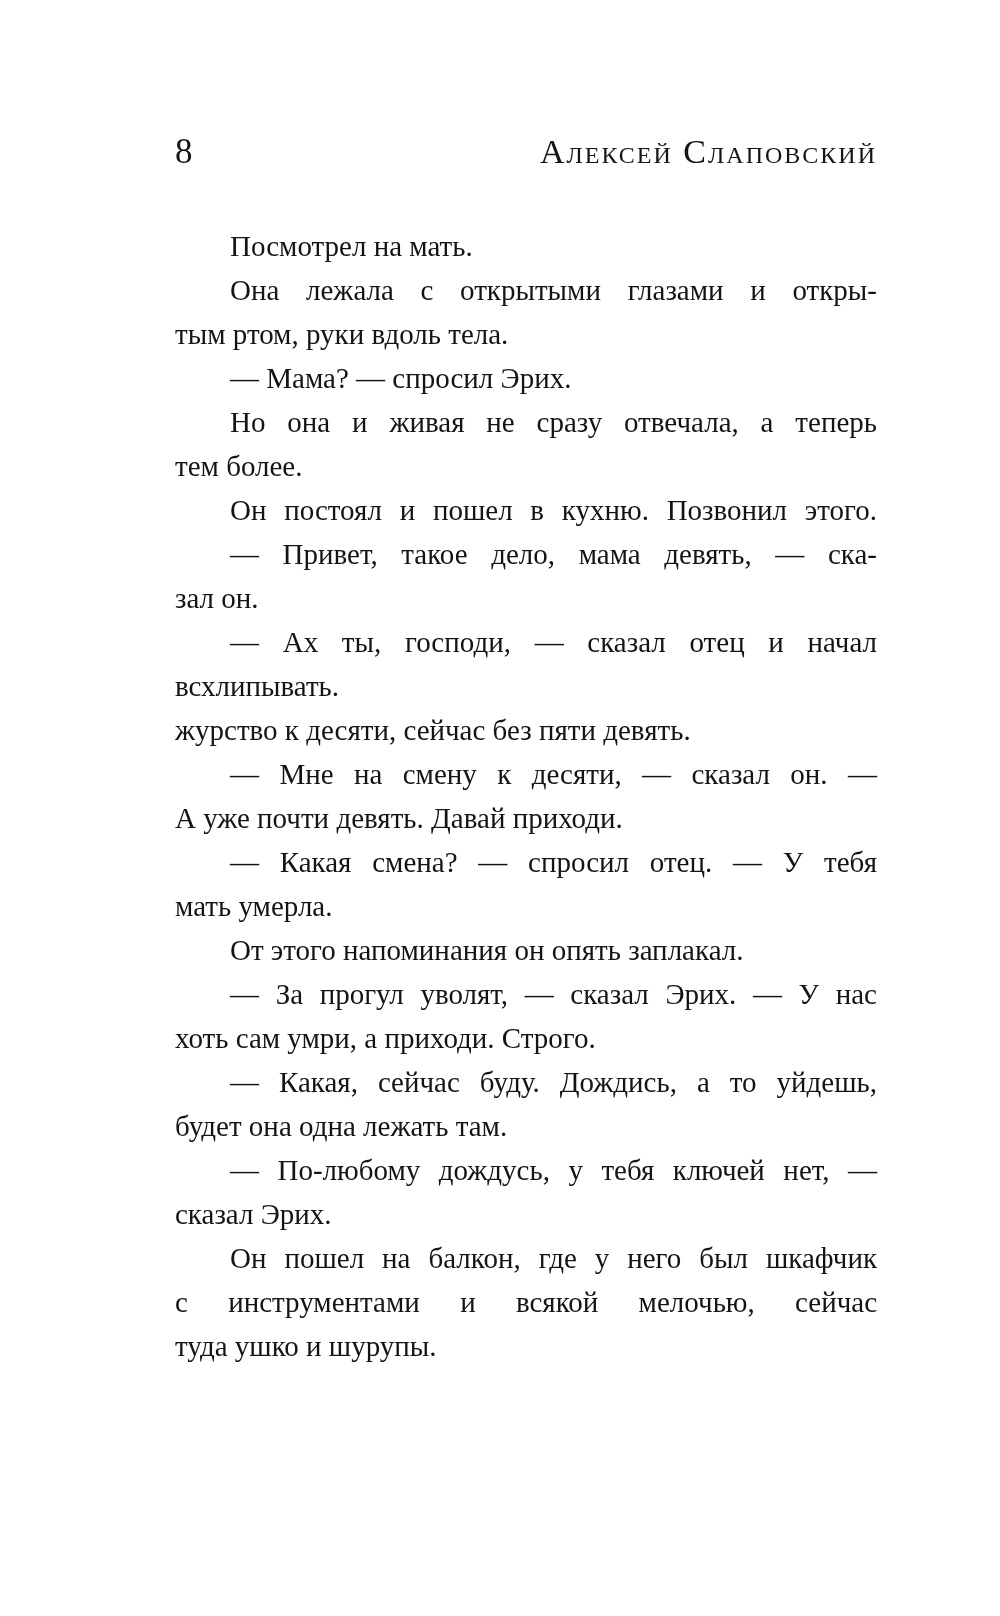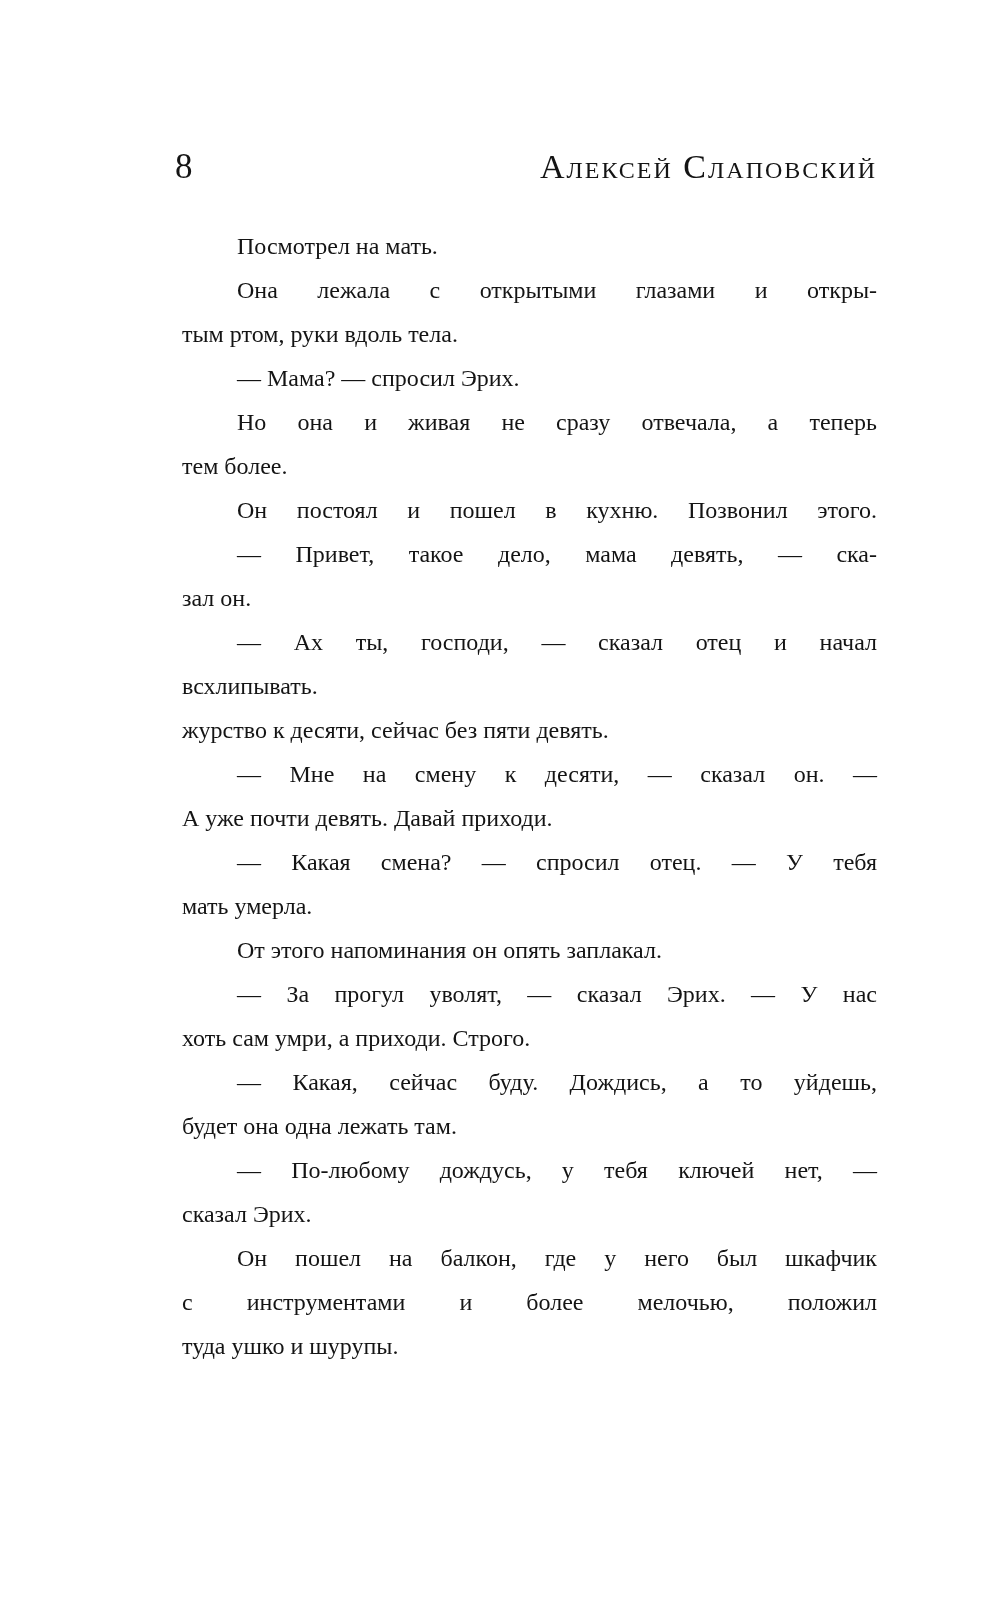--- a/index.html
+++ b/index.html
@@ -27,35 +27,33 @@
   }
   .pagenum {
     font-size: 35px;
     line-height: 40px;
   }
   .runhead {
     font-size: 34px;
     line-height: 40px;
     font-variant: small-caps;
     letter-spacing: 2px;
-    margin-top: 15px;
   }
   .textblock {
     position: absolute;
     left: 175px;
     top: 224px;
     width: 702px;
   }
   .line {
-    font-size: 24px;
+    font-size: 29px;
     line-height: 44px;
     height: 44px;
     white-space: normal;
     text-align: left;
-    margin-left: 7px;
   }
   .line.justify {
     text-align: justify;
     text-align-last: justify;
   }
   .line.indent {
     padding-left: 55px;
   }
 </style>
 </head>
@@ -84,16 +82,16 @@
       <div class="line indent justify">— Какая смена? — спросил отец. — У тебя</div>
       <div class="line">мать умерла.</div>
       <div class="line indent">От этого напоминания он опять заплакал.</div>
       <div class="line indent justify">— За прогул уволят, — сказал Эрих. — У нас</div>
       <div class="line">хоть сам умри, а приходи. Строго.</div>
       <div class="line indent justify">— Какая, сейчас буду. Дождись, а то уйдешь,</div>
       <div class="line">будет она одна лежать там.</div>
       <div class="line indent justify">— По-любому дождусь, у тебя ключей нет, —</div>
       <div class="line">сказал Эрих.</div>
       <div class="line indent justify">Он пошел на балкон, где у него был шкафчик</div>
-      <div class="line justify">с инструментами и более мелочью, положил</div>
+      <div class="line justify">с инструментами и всякой мелочью, сейчас</div>
       <div class="line">туда ушко и шурупы.</div>
     </div>
 </div>
 
 </body></html>

